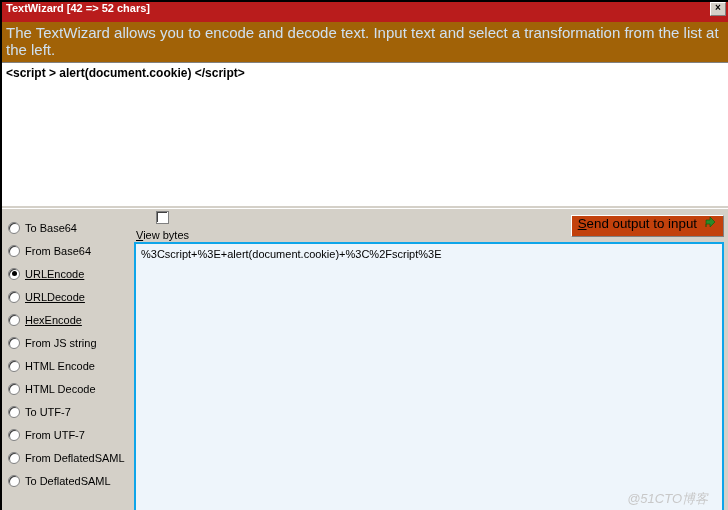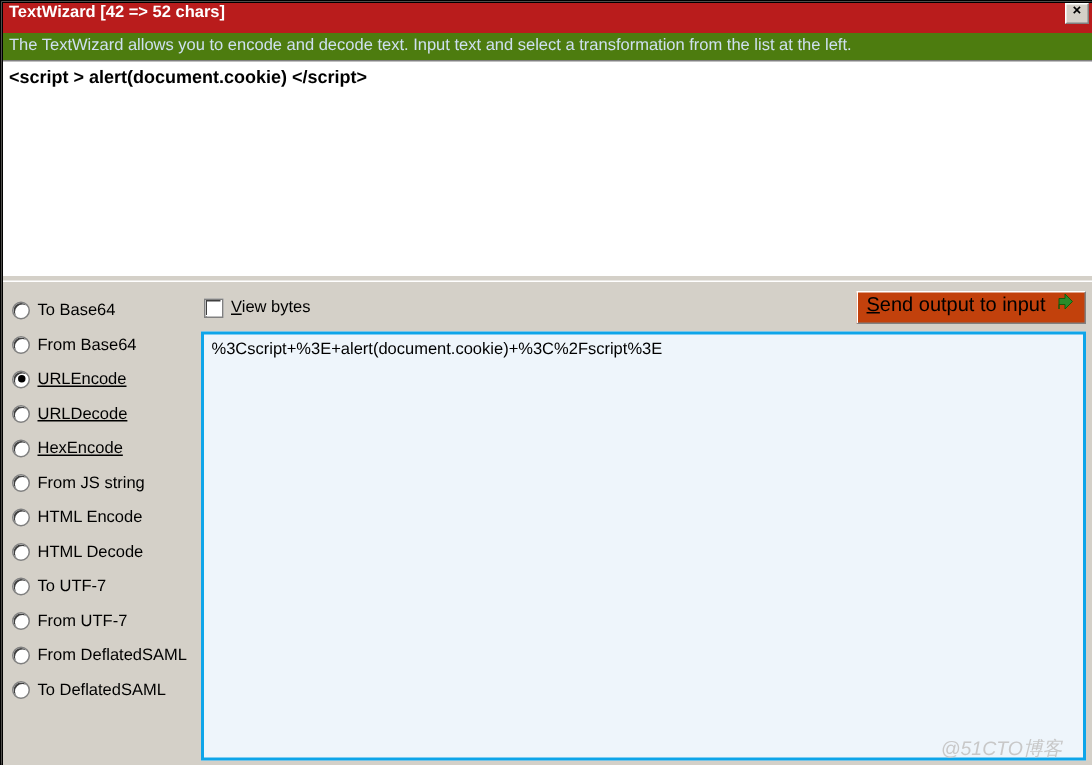--- a/index.html
+++ b/index.html
@@ -1,32 +1,32 @@
 <!DOCTYPE html>
 <html><head>
 <meta charset="utf-8">
 <style>
   * { box-sizing: border-box; margin: 0; padding: 0; }
   html, body { width: 728px; height: 510px; font-family: Tahoma, Arial, sans-serif; font-size: 11px; background: #d4d0c8; border: 1px solid #000; overflow: hidden; }
   .titlebar { height: 20px; background: #b91c1c; color: #fff; display: flex; justify-content: space-between; padding: 0 2px 0 4px; font-weight: bold; }
   .titlebar .title { white-space: nowrap; }
   .close-btn { width: 16px; height: 14px; background: #d4d0c8; border: 1px solid #808080; border-top-color:#fff; border-left-color:#fff; text-align: center; line-height: 10px; font-size: 10px; color:#000; cursor: pointer; font-family: Arial; }
-  .hint { background: #4d7c0f; color: #cfe0f0; padding: 2px 4px 4px 4px; font-size: 11px; }
+  .hint { background: #a16207; color: #cfe0f0; padding: 2px 4px 4px 4px; font-size: 15px; }
   .input-area { width: 100%; height: 144px; border: none; border-top: 1px solid #808080; padding: 3px 4px; font-family: Tahoma, Arial, sans-serif; font-size: 12px; resize: none; outline: none; background: #fff; color:#000;font-weight:bold; }
   .mid { height: 4px; background: #d4d0c8; border-top: 1px solid #fff; }
   .lower { display: flex; height: calc(510px - 20px - 20px - 144px - 4px - 2px); background: #d4d0c8; }
   .sidebar { width: 130px; padding: 4px 2px; background: #d4d0c8; overflow: hidden; }
   .radio-row { display:flex; align-items:center; height:23px; padding-left:4px; cursor:pointer; white-space: nowrap; }
   .radio { width:12px; height:12px; border:1px solid #808080; border-radius:50%; margin-right:5px; display:inline-flex; align-items:center; justify-content:center; background:#fff; box-shadow: inset -1px -1px 0 #fff, inset 1px 1px 0 #404040; flex: 0 0 12px;}
   .radio.selected::after { content:""; width:5px; height:5px; background:#000; border-radius:50%; }
   .radio-label { color:#000; }
   .radio-label.u { text-decoration: underline; text-underline-offset: 1px; }
   .right { flex:1; display:flex; flex-direction:column; padding: 2px 4px 4px 2px; }
   .toolbar { height: 24px; display:flex; align-items:center; justify-content: space-between; margin-bottom: 4px; }
-  .chkrow { display:flex; align-items:center; gap:5px; padding-left:2px; cursor:pointer;}
+  .chkrow { display:flex; align-items:center; gap:5px; padding-left:2px; cursor:pointer;flex-direction:column;}
   .chk { width:13px; height:13px; background:#fff; border:1px solid #808080; box-shadow: inset -1px -1px 0 #fff, inset 1px 1px 0 #404040;}
   .btn { height:22px; padding: 0 6px; background:#c2410c; border:1px solid #808080; border-top-color:#fff; border-left-color:#fff; cursor:pointer; display:flex; align-items:flex-start; gap:6px;}
   .arrow-icon { width:14px; height:14px; position:relative; }
   .arrow-icon svg { width:14px; height:14px; }
   .output { flex:1; background:#eef5fb; border:2px solid #0ea5e9; padding:4px 5px; font-family: Tahoma, Arial, sans-serif; font-size:11px; color:#000; overflow:auto; white-space: pre-wrap; word-break: break-all;}
   .watermark { position:absolute; right:20px; bottom:2px; color:#c8c8c8; font-size:13px; font-style: italic; pointer-events:none;}
   .container { position:relative; width:100%; height:100%; }
   .mnemonic { text-decoration: underline; text-underline-offset:1px;}
 </style>
 </head>

